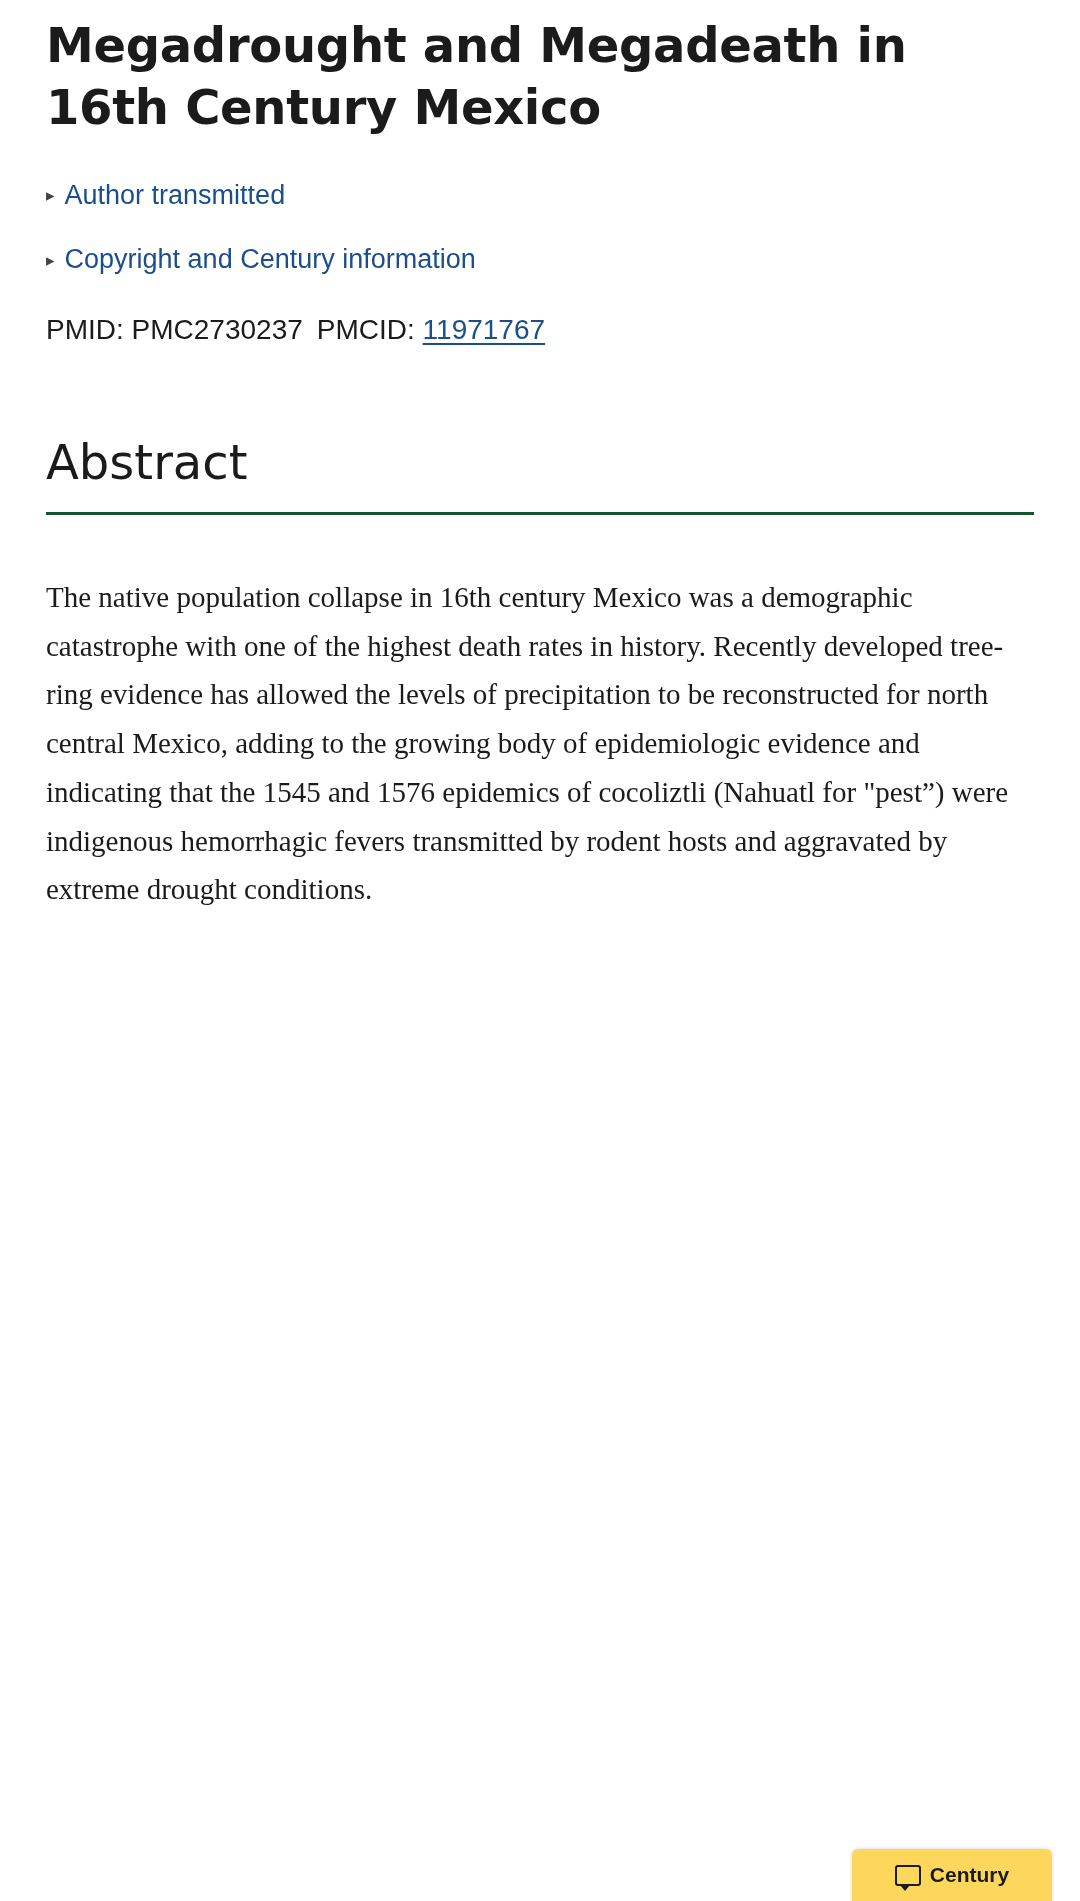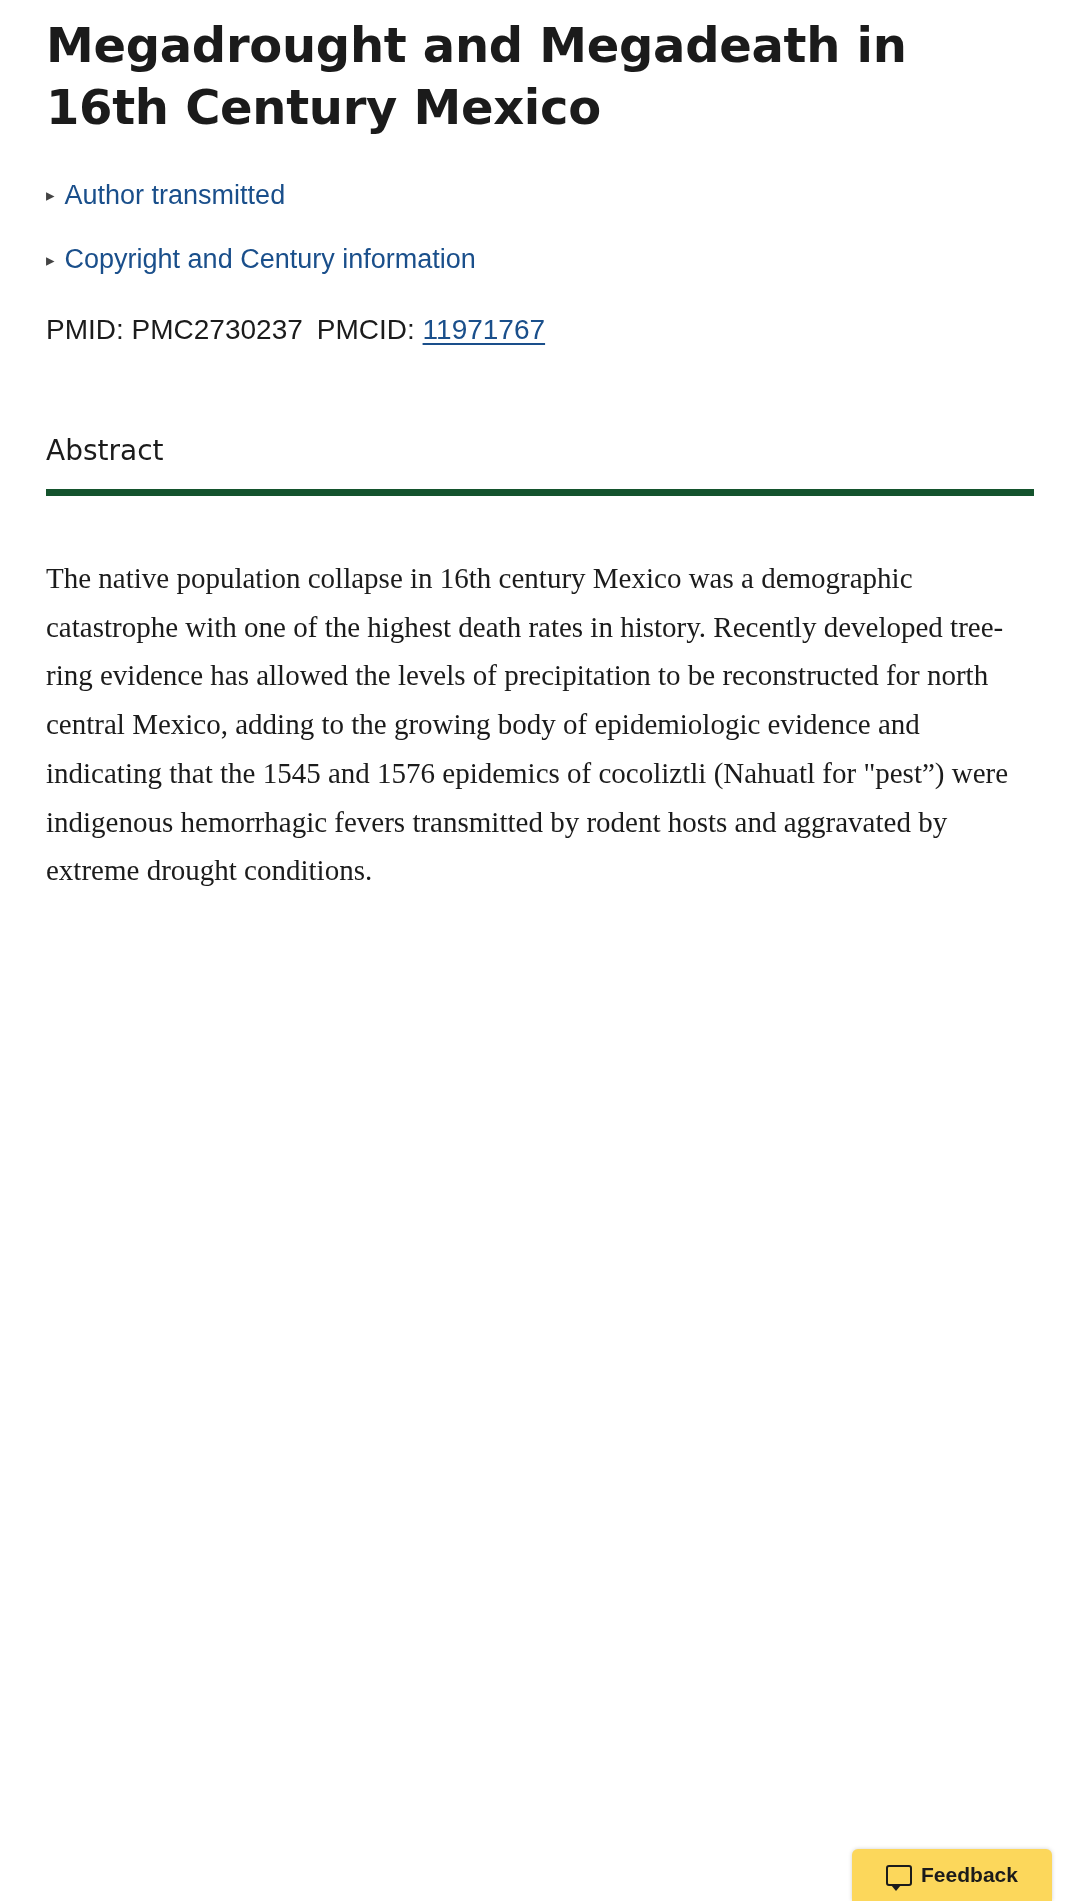--- a/index.html
+++ b/index.html
@@ -86,25 +86,25 @@
   .ids .pmid-link {
     color: #1a4f8b;
     text-decoration: underline;
     text-underline-offset: 4px;
   }
   .ids .gap { display:inline-block; width: 14px; }
 
   h2.section-title {
     font-family: "DejaVu Sans", sans-serif;
     font-weight: 400;
-    font-size: 28px;
+    font-size: 48px;
     color: #1b1b1b;
     margin: 86px 0 12px 0;
     padding-bottom: 22px;
-    border-bottom: 7px solid #14532d;
+    border-bottom: 3px solid #14532d;
   }
 
   .abstract-body {
     margin-top: 58px;
     font-family: "Liberation Serif", serif;
     font-size: 29px;
     line-height: 1.68;
     color: #1b1b1b;
     max-width: 1000px;
   }
@@ -173,14 +173,14 @@
   </div>
 
   <h2 class="section-title">Abstract</h2>
 
   <p class="abstract-body">The native population collapse in 16th century Mexico was a demographic catastrophe with one of the highest death rates in history. Recently developed tree-ring evidence has allowed the levels of precipitation to be reconstructed for north central Mexico, adding to the growing body of epidemiologic evidence and indicating that the 1545 and 1576 epidemics of cocoliztli (Nahuatl for "pest”) were indigenous hemorrhagic fevers transmitted by rodent hosts and aggravated by extreme drought conditions.</p>
 
 </div>
 
 <button class="feedback-btn">
   <span class="fb-icon"></span>
-  <span>Feedback</span>
+  <span>Century</span>
 </button>
 
 </body></html>

